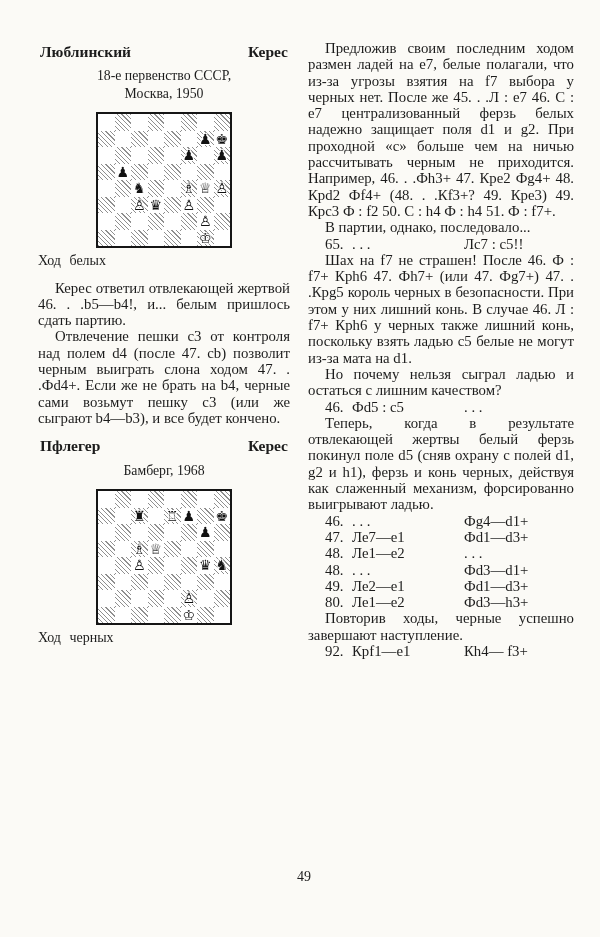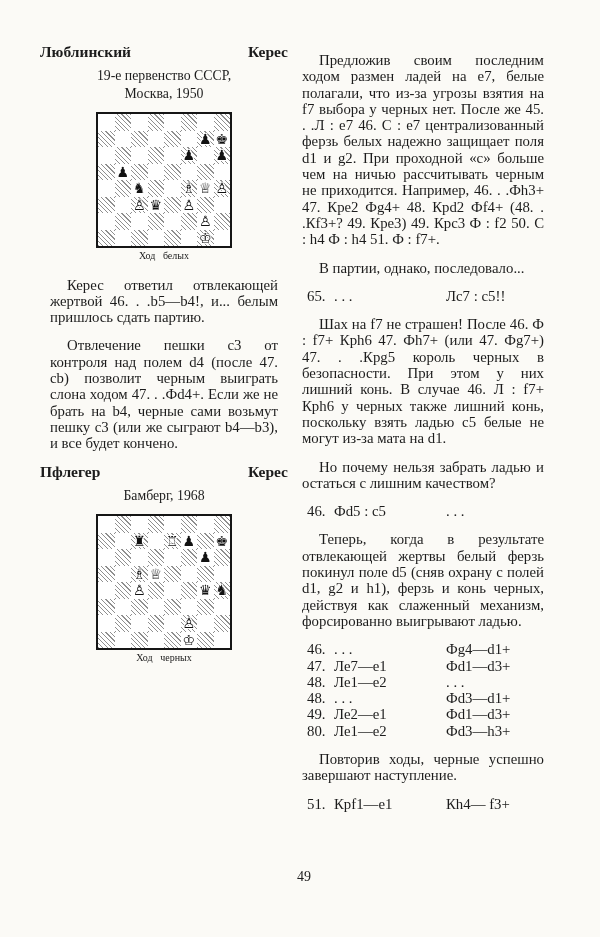--- a/index.html
+++ b/index.html
@@ -1,43 +1,43 @@
 <!DOCTYPE html>
 <html lang="ru"><head>
 <meta charset="utf-8">
 <style>
   html,body{margin:0;padding:0;}
   body{
     width:600px;height:937px;overflow:hidden;position:relative;
     background:#fbfaf6;color:#1c1c1c;
     font-family:"Liberation Serif","DejaVu Serif",serif;
   }
-  .columns{display:flex;padding:40px 26px 0 38px;box-sizing:border-box;}
+  .columns{display:flex;gap:18px;padding:40px 26px 0 38px;box-sizing:border-box;}
   .col{font-size:14.8px;line-height:16.3px;}
   .col.left{width:252px;flex:none;}
   .col.right{width:266px;flex:none;}
 
   .names{display:flex;justify-content:space-between;font-weight:bold;font-size:15.5px;margin:4px 2px 0 2px;}
   .event{text-align:center;font-size:13.8px;line-height:17.5px;margin-top:7px;}
   .event-line{white-space:nowrap;}
 
   .board{
     display:grid;grid-template-columns:repeat(8,16.5px);grid-auto-rows:16.5px;
     width:132px;border:2px solid #151515;margin:10px auto 0 auto;background:#ffffff;
   }
   .square{text-align:center;overflow:hidden;}
   .square.dark{background:repeating-linear-gradient(45deg,#8f8f8f 0,#8f8f8f 1px,#ffffff 1px,#ffffff 3.2px);}
   .piece{
     font-family:"DejaVu Sans",sans-serif;font-size:14px;line-height:16.5px;display:block;color:#111;
     text-shadow:-1px -1px 0 #fff,1px -1px 0 #fff,-1px 1px 0 #fff,1px 1px 0 #fff,0 0 1px #fff;
   }
-  .caption{text-align:center;font-size:10px;word-spacing:5px;}
+  .caption{font-size:14px;word-spacing:5px;margin-top:5px;}
 
   .textflow{margin-top:10px;}
-  .para{margin:12px;text-align:justify;text-indent:17px;}
+  .para{margin:0;text-align:justify;text-indent:17px;}
   .game-section.second{margin-top:12px;}
 
   .moveline{display:flex;}
   .mv-num{flex:0 0 44px;box-sizing:border-box;padding-left:17px;}
   .mv-white{flex:0 0 112px;}
   .mv-black{flex:1;}
 
   .pagenum{position:absolute;left:8px;right:0;top:869px;text-align:center;font-size:14px;}
 </style>
 </head>
@@ -46,21 +46,21 @@
 <div class="columns">
 
   <div class="col left">
 
     <section class="game-section first">
       <div class="names">
         <span>Люблинский</span>
         <span>Керес</span>
       </div>
       <div class="event">
-          <div class="event-line">19-е первенство СССР,</div>
+          <div class="event-line">18-е первенство СССР,</div>
           <div class="event-line">Москва, 1950</div>
         </div>
       <div class="board">
           <div class="square light"></div>
           <div class="square dark"></div>
           <div class="square light"></div>
           <div class="square dark"></div>
           <div class="square light"></div>
           <div class="square dark"></div>
           <div class="square light"></div>
@@ -263,21 +263,21 @@
 
   <div class="col right">
       <p class="para">Предложив своим последним ходом размен ладей на е7, белые полагали, что из-за угрозы взятия на f7 выбора у черных нет. После же 45. . .Л : е7 46. С : е7 централизованный ферзь белых надежно защищает поля d1 и g2. При проходной «с» больше чем на ничью рассчитывать черным не приходится. Например, 46. . .Фh3+ 47. Кре2 Фg4+ 48. Крd2 Фf4+ (48. . .Кf3+? 49. Кре3) 49. Крс3 Ф : f2 50. С : h4 Ф : h4 51. Ф : f7+.</p>
       <p class="para">В партии, однако, последовало...</p>
       <div class="moveline">
         <span class="mv-num">65.</span>
         <span class="mv-white">. . .</span>
         <span class="mv-black">Лс7 : с5!!</span>
       </div>
       <p class="para">Шах на f7 не страшен! После 46. Ф : f7+ Крh6 47. Фh7+ (или 47. Фg7+) 47. . .Крg5 король черных в безопасности. При этом у них лишний конь. В случае 46. Л : f7+ Крh6 у черных также лишний конь, поскольку взять ладью с5 белые не могут из-за мата на d1.</p>
-      <p class="para">Но почему нельзя забрать ладью и остаться с лишним качеством?</p>
+      <p class="para">Но почему нельзя сыграл ладью и остаться с лишним качеством?</p>
       <div class="moveline">
         <span class="mv-num">46.</span>
         <span class="mv-white">Фd5 : с5</span>
         <span class="mv-black">. . .</span>
       </div>
       <p class="para">Теперь, когда в результате отвлекающей жертвы белый ферзь покинул поле d5 (сняв охрану с полей d1, g2 и h1), ферзь и конь черных, действуя как слаженный механизм, форсированно выигрывают ладью.</p>
       <div class="moveline">
         <span class="mv-num">46.</span>
         <span class="mv-white">. . .</span>
         <span class="mv-black">Фg4—d1+</span>
@@ -302,21 +302,21 @@
         <span class="mv-white">Ле2—е1</span>
         <span class="mv-black">Фd1—d3+</span>
       </div>
       <div class="moveline">
         <span class="mv-num">80.</span>
         <span class="mv-white">Ле1—е2</span>
         <span class="mv-black">Фd3—h3+</span>
       </div>
       <p class="para">Повторив ходы, черные успешно завершают наступление.</p>
       <div class="moveline">
-        <span class="mv-num">51.</span>
+        <span class="mv-num">92.</span>
         <span class="mv-white">Крf1—е1</span>
         <span class="mv-black">Кh4— f3+</span>
       </div>
     </div>
 
 </div>
 
 <div class="pagenum">49</div>
 
 </body></html>

